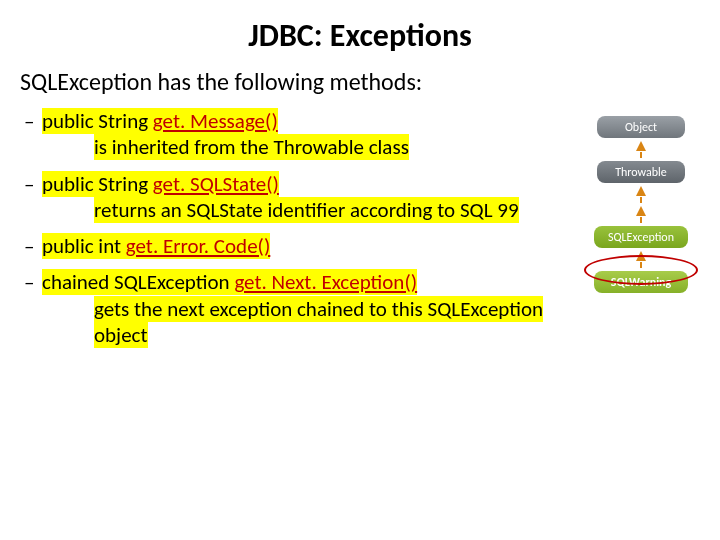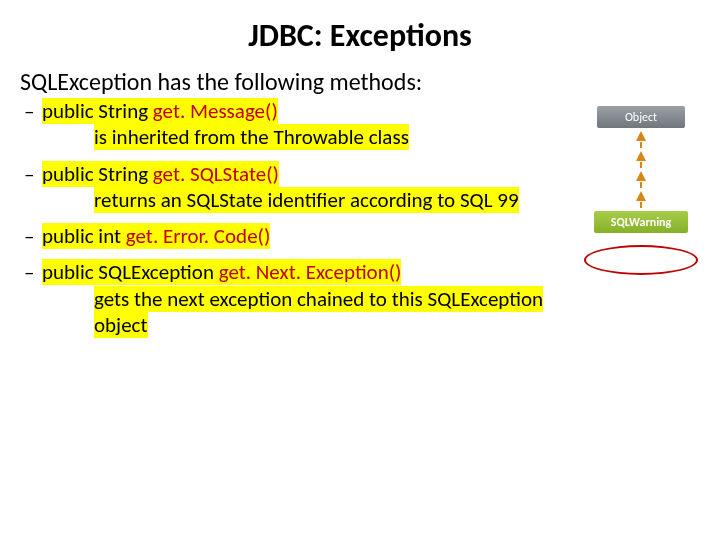--- a/index.html
+++ b/index.html
@@ -19,21 +19,21 @@
     box-sizing: border-box;
   }
   .title {
     font-size: 32px;
     text-align: center;
     margin: 6px 0 12px 0;
     color: #000;
   }
   .subtitle {
     font-size: 24px;
-    margin: 0 0 2px 0;
+    margin: 0 0 12px 0;
     color: #000;
   }
   .content {
     display: flex;
     gap: 10px;
   }
   .methods {
     flex: 1;
   }
   .item {
@@ -49,36 +49,37 @@
   }
   .hl {
     background: #ffff00;
     display: inline;
     font-size: 21px;
     line-height: 1.25;
     color: #000;
   }
   .method-name {
     color: #c00000;
+    text-decoration: underline;
   }
   .desc {
     margin-left: 52px;
   }
   .diagram {
     width: 118px;
     padding-top: 8px;
     position: relative;
   }
   .box {
     display: block;
     text-align: center;
     color: #fff;
     font-size: 12px;
     padding: 4px 2px;
-    border-radius: 2px;
+    border-radius: 8px;
     margin: 0 auto;
     width: 84px;
     position: relative;
   }
   .b-gray1 { background: linear-gradient(#9aa0a6,#70767c); }
   .b-gray2 { background: linear-gradient(#848a90,#5e646a); }
   .b-orange { background: linear-gradient(#f7a93b,#d98514); }
   .b-green { background: linear-gradient(#99c23c,#7aa61e); width:90px;}
   .b-green2 { background: linear-gradient(#a8cc4a,#86b028); width:90px;font-weight:bold;}
   .arrow-up {
@@ -134,33 +135,35 @@
         <div class="desc"><span class="hl">returns an SQLState identifier according to SQL 99</span></div>
       </div>
 
       <div class="item">
         <span class="dash">–</span>
         <span class="hl"><span>public int </span><span class="method-name">get. Error. Code()</span></span>
       </div>
 
       <div class="item">
         <span class="dash">–</span>
-        <span class="hl"><span>public SQLException </span><span class="method-name">get. Next. Exception()</span></span>
+        <span class="hl"><span>chained SQLException </span><span class="method-name">get. Next. Exception()</span></span>
         <div class="desc"><span class="hl">gets the next exception chained to this SQLException object</span></div>
       </div>
 
     </div>
 
     <div class="diagram">
       <div class="box b-gray1">Object</div>
       <div class="arrow-up"></div>
         <div class="arrow-stem"></div>
+      <div class="box b-gray2">Throwable</div>
       <div class="arrow-up"></div>
         <div class="arrow-stem"></div>
       <div class="arrow-up"></div>
         <div class="arrow-stem"></div>
+      <div class="box b-green">SQLException</div>
       <div class="arrow-up"></div>
         <div class="arrow-stem"></div>
       <div class="box b-green2">SQLWarning</div>
       <div class="ring"></div>
     </div>
   </div>
 </div>
 
 </body></html>

